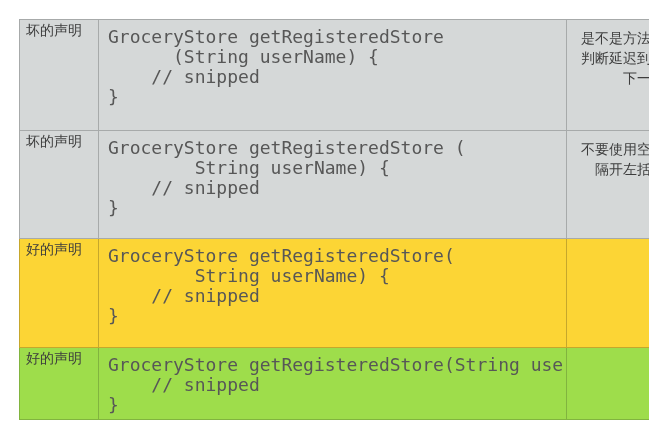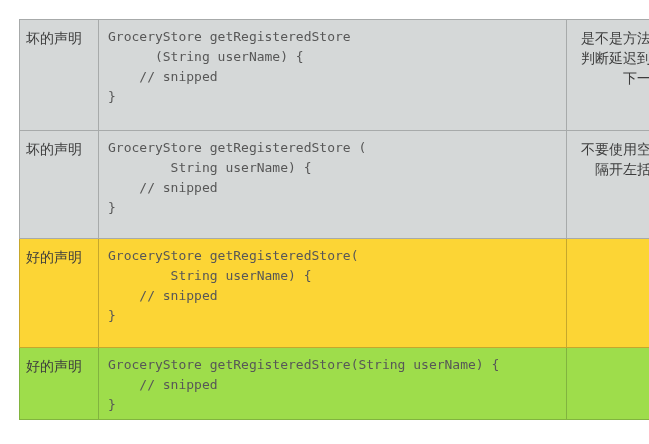--- a/index.html
+++ b/index.html
@@ -36,30 +36,30 @@
     background: var(--green-bg, #9edd4b);
     border: 1px solid var(--green-border, #81b43f);
   }
   tr.r1 { height: 111px; }
   tr.r2 { height: 108px; }
   tr.r3 { height: 109px; }
   tr.r4 { height: 66px; }
 
   td.cell-label {
     width: 69px;
-    padding: 8px 3px 4px 6px;
+    padding: 0 3px 4px 6px;
     font-size: 14px;
     line-height: 20px;
     color: #3d3d3d;
   }
   td.cell-code {
     width: 452px;
     padding: 7px 6px 4px 9px;
     font-family: "DejaVu Sans Mono", "Liberation Mono", monospace;
-    font-size: 13px;
+    font-size: 18px;
     line-height: 20px;
     color: #575757;
     white-space: pre;
   }
   td.cell-note {
     width: 93px;
     padding: 8px 7px 4px 5px;
     font-size: 14px;
     line-height: 20px;
     color: #3d3d3d;

